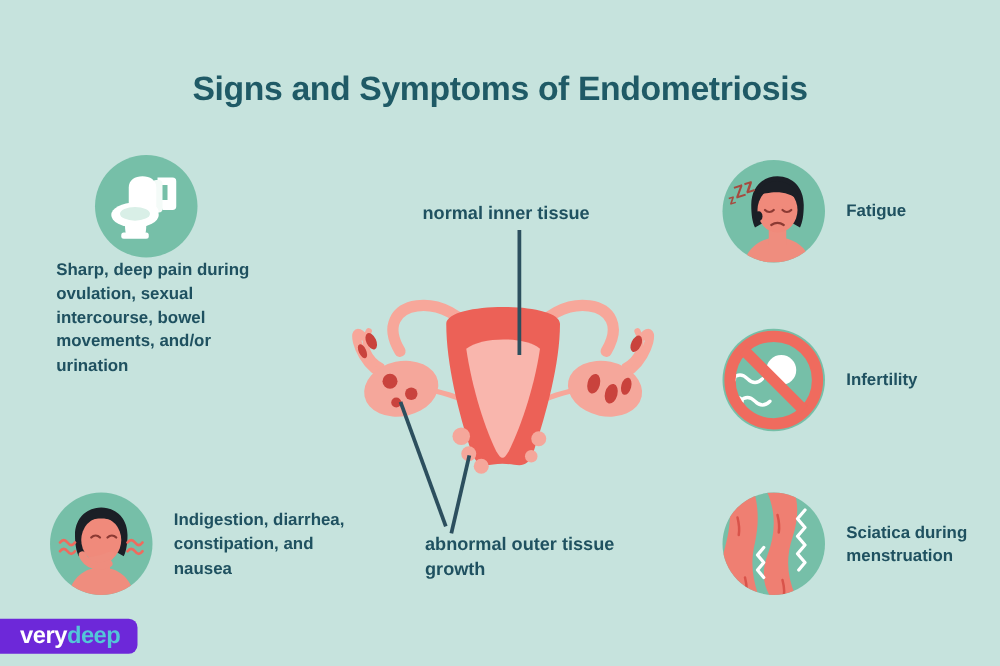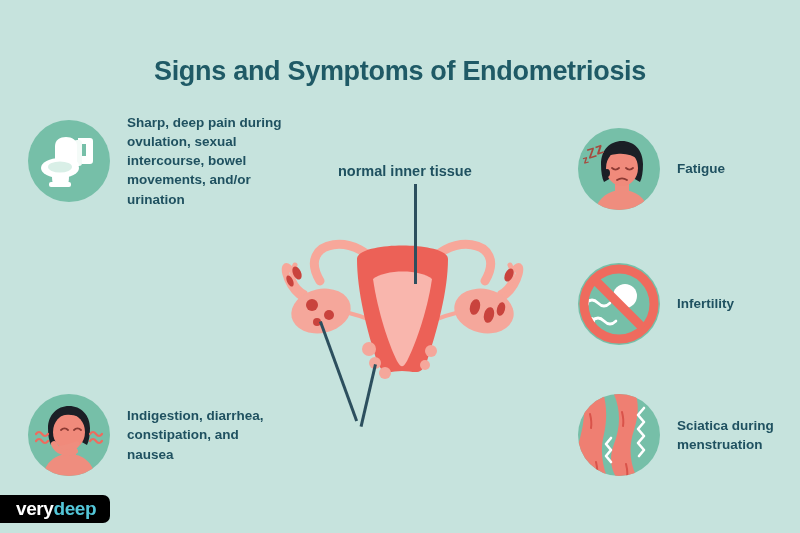--- a/index.html
+++ b/index.html
@@ -28,44 +28,44 @@
     background:#76bfa8;flex:0 0 82px;
     position:relative;overflow:hidden;
   }
   .sym .txt{
     font-size:13.5px;font-weight:bold;line-height:1.42;
     color:#1f5160;
   }
   .left .txt{margin-left:17px;width:160px;}
   .right .txt{margin-left:17px;width:130px;}
 
-  .l1{left:28px;top:77px;}
+  .l1{left:28px;top:88px;flex-direction:column;}
   .l2{left:28px;top:224px;}
-  .l3{left:28px;top:358px;}
+  .l3{left:40px;top:358px;}
   .r1{left:578px;top:92px;}
   .r2{left:578px;top:227px;}
   .r3{left:578px;top:358px;}
 
   
   .clabel{
     position:absolute;
     font-size:14.5px;font-weight:bold;line-height:1.35;
     color:#1f5160;
   }
   .lbl-inner{left:338px;top:126px;width:190px;}
   .lbl-outer{left:340px;top:391px;width:175px;}
 
   
   .conn{position:absolute;background:#2c4f5e;transform-origin:0 0;}
 
   
   .logo{
     position:absolute;left:0;bottom:10px;
     height:28px;padding:0 14px 0 16px;
-    background:#000000;
+    background:#6d28d9;
     border-top-right-radius:7px;border-bottom-right-radius:7px;
     display:flex;align-items:center;
     font-size:19px;font-weight:bold;letter-spacing:-0.4px;
   }
   .logo .a{color:#ffffff;}
   .logo .b{color:#53c6d8;}
 
   svg{display:block;}
 </style>
 </head>
@@ -118,20 +118,21 @@
       <circle cx="160" cy="144" r="5" fill="#f5a79b"></circle>
     </svg>
   </div>
 
   <div class="conn" style="left:414px;top:148px;width:3px;height:100px;"></div>
 
   <div class="conn" style="left:319px;top:286px;width:3px;height:106px;transform:rotate(-20deg);"></div>
   <div class="conn" style="left:374px;top:328px;width:3px;height:64px;transform:rotate(13deg);"></div>
 
   <div class="clabel lbl-inner">normal inner tissue</div>
+  <div class="clabel lbl-outer">abnormal outer tissue growth</div>
 
   <div class="sym left l1">
     <div class="badge">
       <svg width="82" height="82" viewBox="0 0 82 82">
         <path d="M50 18 h12 a3 3 0 0 1 3 3 v20 a3 3 0 0 1 -3 3 h-8 l-2 -8 h6 v-12 h-8 z" fill="#ffffff"></path>
         <rect x="46" y="20" width="8" height="26" rx="3" fill="#f4fbf8"></rect>
         <path d="M27 26 c0 -6 5 -9 11 -9 c6 0 11 3 11 9 v16 h-22 z" fill="#ffffff"></path>
         <ellipse cx="32" cy="48" rx="19" ry="10" fill="#ffffff"></ellipse>
         <ellipse cx="32" cy="47" rx="12" ry="5.5" fill="#d9efe7"></ellipse>
         <path d="M24 56 c0 8 2 10 2 10 h13 c0 0 2 -2 2 -10 z" fill="#ffffff"></path>

